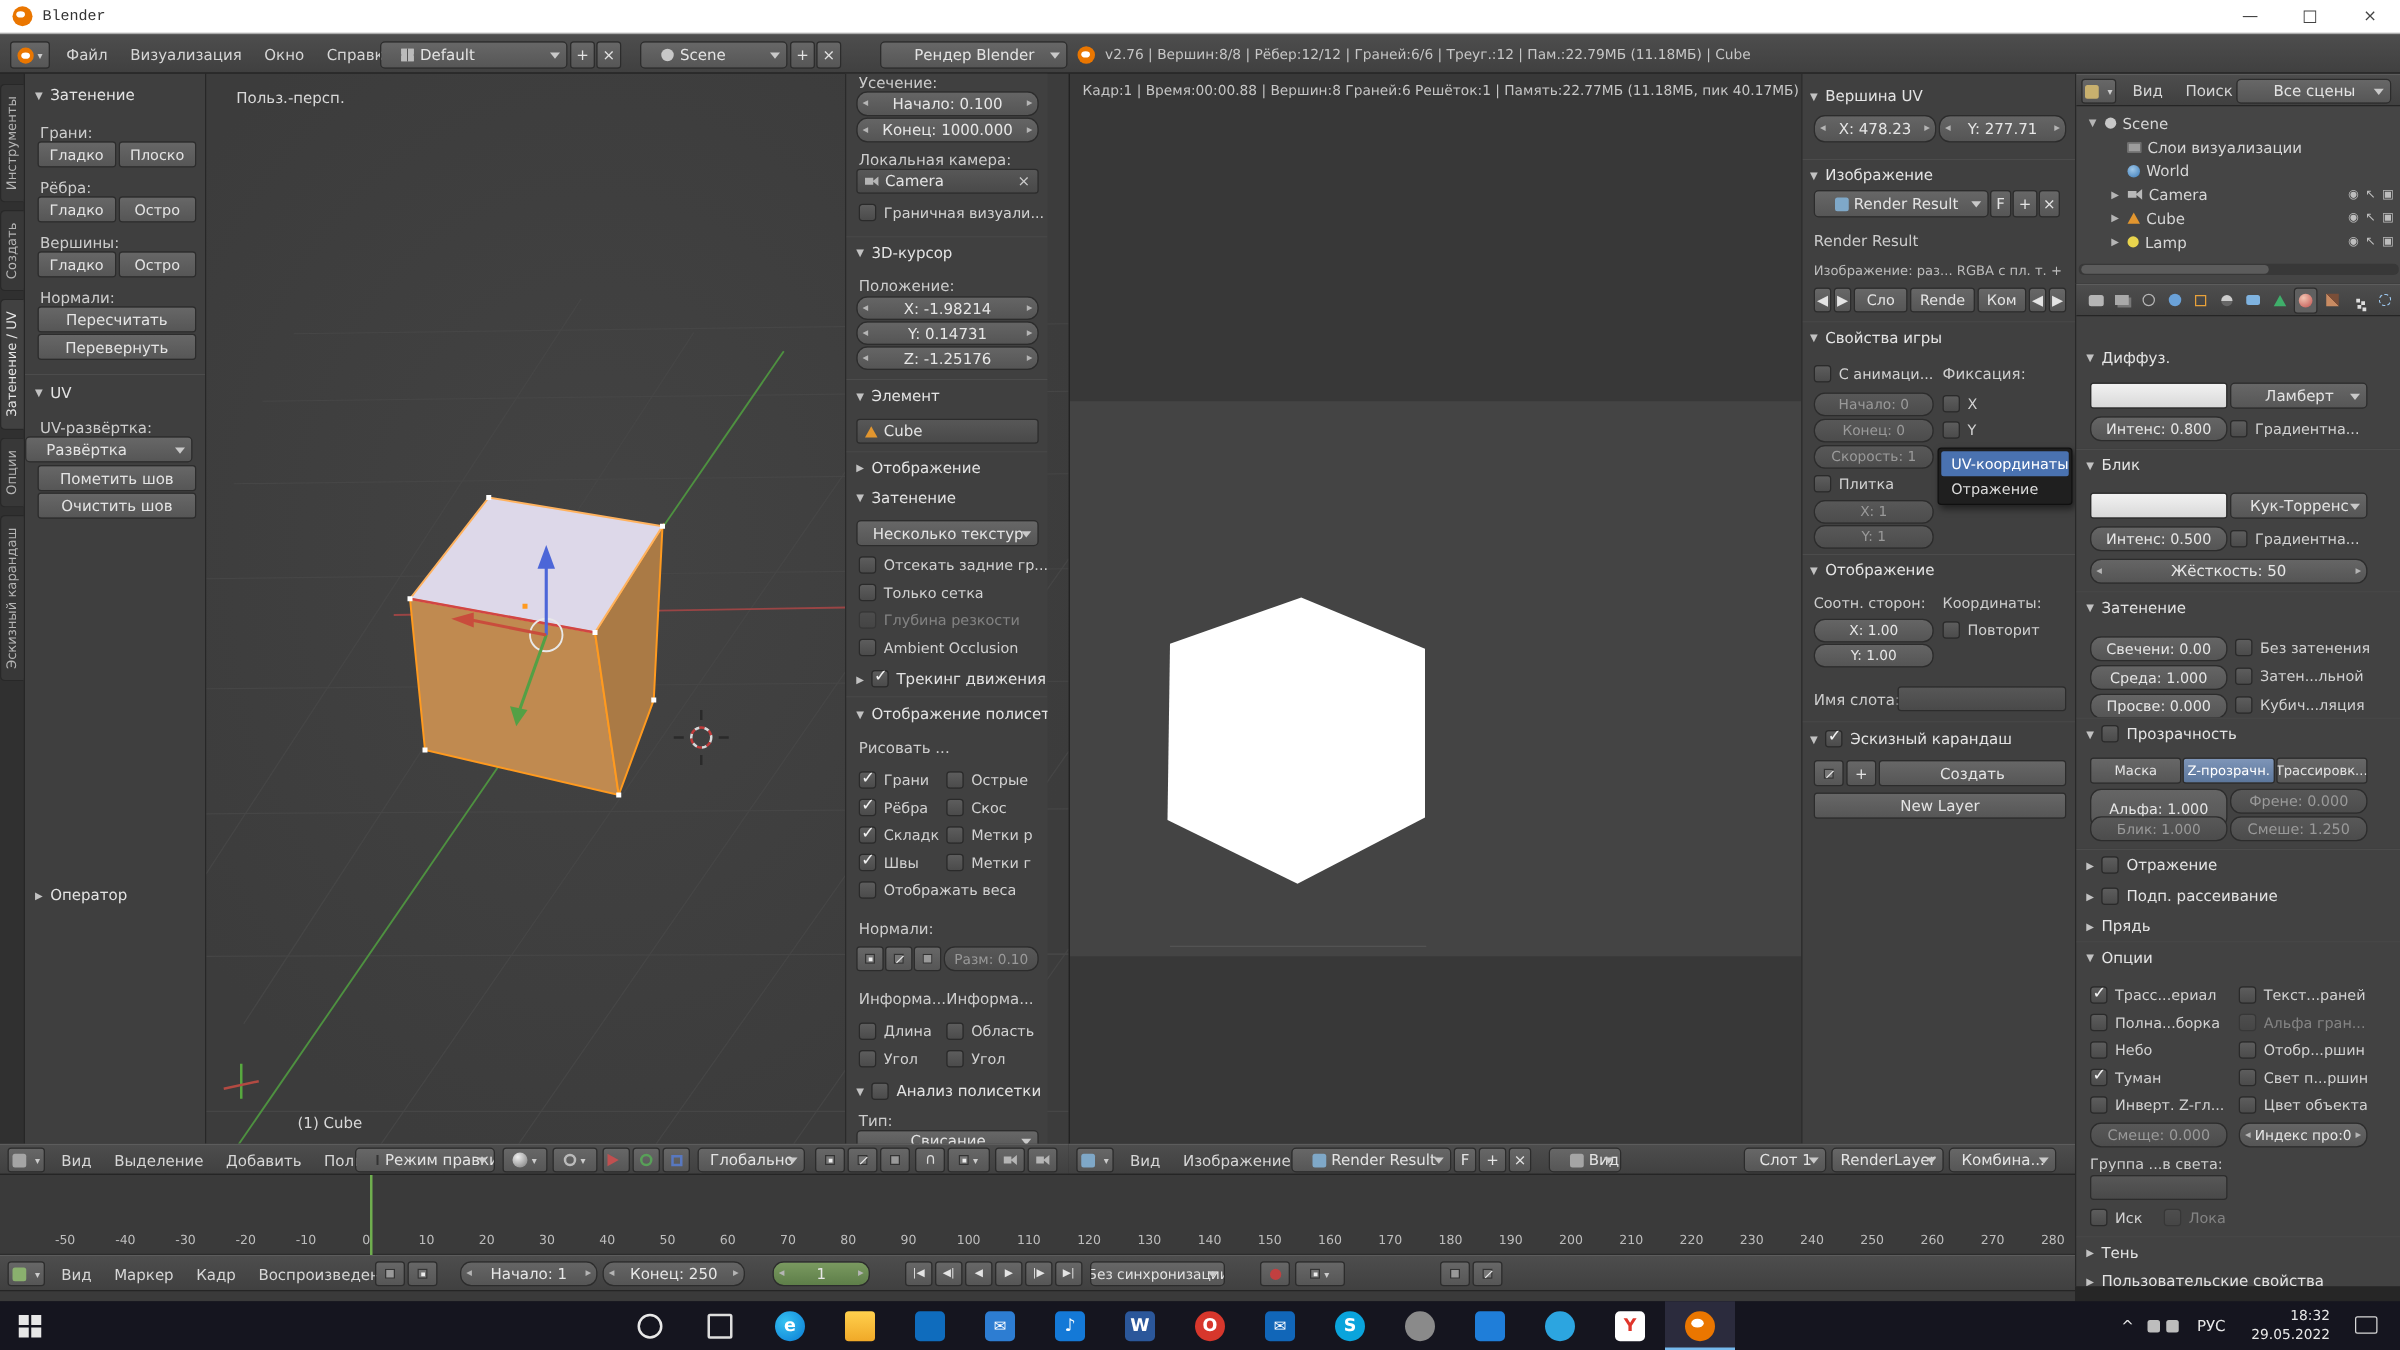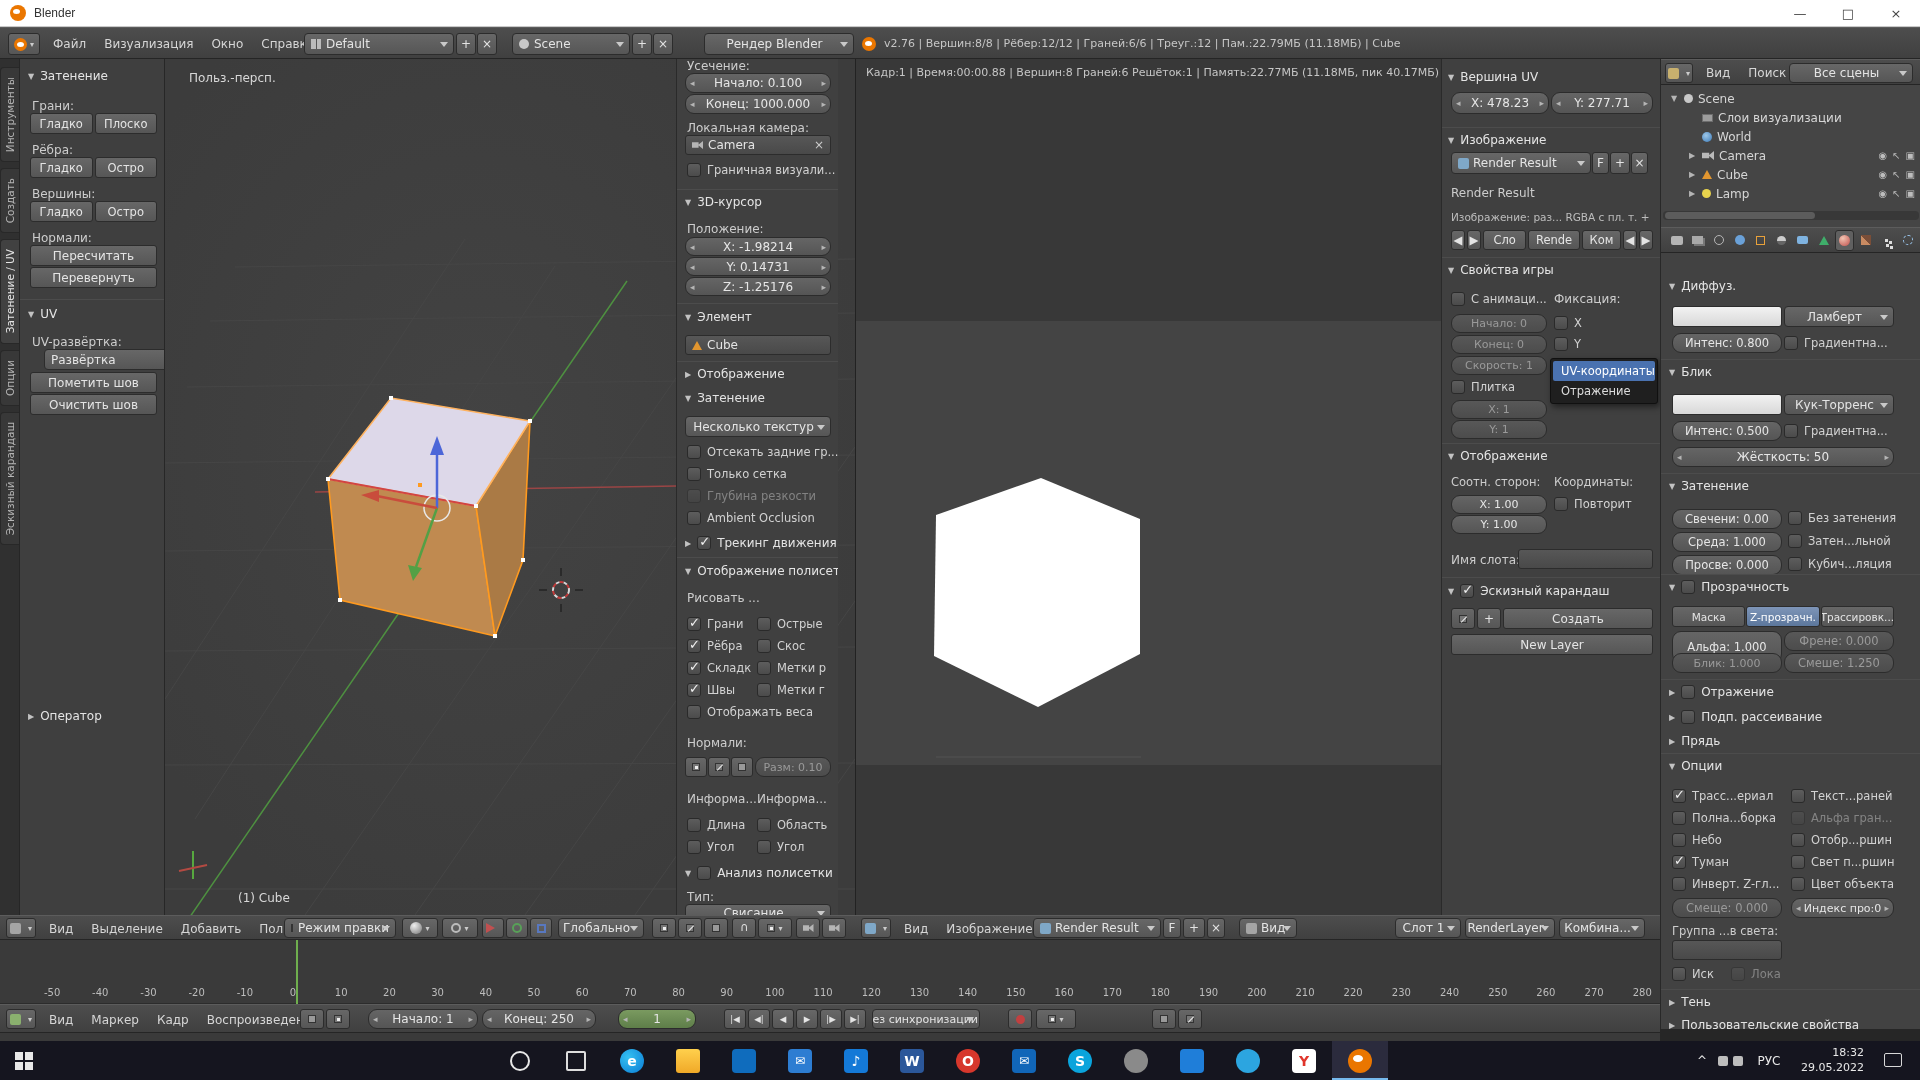--- a/index.html
+++ b/index.html
@@ -4,34 +4,34 @@
 <style>
 *{margin:0;padding:0;box-sizing:border-box}
 html,body{width:1920px;height:1080px;overflow:hidden}
 body{position:relative;background:#262626;font-family:"DejaVu Sans",sans-serif}
 .rg{position:absolute}
 .abs{position:absolute}
 
 #titlebar{left:0;top:0;width:1920px;height:27px;background:#ffffff;border-bottom:1px solid #c9c9c9;display:flex;align-items:center}
 .blogo{position:relative;width:16px;height:16px;border-radius:50%;background:#ea7600;margin:0 8px 0 10px;flex:none}
 .blogo::after{content:"";position:absolute;left:3px;top:4px;width:7px;height:5px;border-radius:50%;background:#fff}
-#titlebar .t{font-size:12px;color:#333;font-family:Liberation Sans, sans-serif}
+#titlebar .t{font-size:12px;color:#333;font-family:Liberation Mono, monospace}
 #titlebar .sp{flex:1}
 .wbtn{width:48px;height:27px;display:flex;align-items:center;justify-content:center;font-size:13px;color:#444}
 
 .ebar{background:linear-gradient(#4d4d4d,#404040);border-top:1px solid #5c5c5c;border-bottom:1px solid #252525}
 .menu{color:#d6d6d6;font-size:12px;padding:0 9px;white-space:nowrap}
 .mflex{position:absolute;display:flex;align-items:center}
 .btn{position:absolute;background:linear-gradient(#676767,#565656);border:1px solid #2c2c2c;border-radius:3px;color:#e4e4e4;font-size:12px;display:flex;align-items:center;justify-content:center;white-space:nowrap;overflow:hidden}
 .btn.dark{background:linear-gradient(#575757,#494949)}
 .sbtn{background:linear-gradient(#676767,#565656);border:1px solid #2c2c2c;border-radius:3px;color:#e4e4e4;font-size:11.5px;display:flex;align-items:center;justify-content:center;white-space:nowrap;overflow:hidden}
 .sbtn.sel{background:linear-gradient(#7e95b8,#5c779c);color:#fff}
 .pair{position:absolute;display:flex;gap:2px}
 .pair .sbtn{flex:1}
-.drop{justify-content:flex-start;padding:0 15px 0 6px;border-radius:4px}
+.drop{justify-content:flex-start;padding:0 15px 0 16px;border-radius:4px}
 .drop.ctr{justify-content:center}
 .drop::after{content:"";position:absolute;right:5px;top:50%;margin-top:-2px;border:4px solid transparent;border-top:5px solid #c9c9c9}
 .num{position:absolute;background:linear-gradient(#656565,#555555);border:1px solid #2c2c2c;border-radius:9px;color:#e6e6e6;font-size:12px;display:flex;align-items:center;justify-content:center;white-space:nowrap;overflow:hidden}
 .num.arrows::before{content:"◂";position:absolute;left:4px;color:#b5b5b5;font-size:9px}
 .num.arrows::after{content:"▸";position:absolute;right:4px;color:#b5b5b5;font-size:9px}
 .snum{background:linear-gradient(#656565,#555555);border:1px solid #2c2c2c;border-radius:9px;color:#e6e6e6;font-size:11.5px;display:flex;align-items:center;justify-content:center;white-space:nowrap;overflow:hidden}
 .gray{color:#9a9a9a !important;background:linear-gradient(#585858,#4c4c4c)}
 .grayed{opacity:.45}
 .cbx{width:14px;height:14px;flex:none;background:linear-gradient(#5d5d5d,#4b4b4b);border:1px solid #2a2a2a;border-radius:3px;position:relative}
 .cbx.checked::after{content:"✓";position:absolute;left:1px;top:-3px;font-size:13px;color:#f2f2f2}
@@ -236,21 +236,21 @@
   <div class="pair" style="left:10px;top:142px;width:127px;height:21px">
     <div class="sbtn">Гладко</div>
       <div class="sbtn">Остро</div>
   </div>
   <span class="albl" style="left:12px;top:172px">Нормали:</span>
   <div class="btn" style="left:10px;top:186px;width:127px;height:21px">Пересчитать</div>
   <div class="btn" style="left:10px;top:208px;width:127px;height:21px">Перевернуть</div>
   <div class="sep" style="left:0;top:240px;width:145px"></div>
   <div class="phdr" style="left:8px;top:248px">UV</div>
   <span class="albl" style="left:12px;top:276px">UV-развёртка:</span>
-  <div class="btn drop" style="left:24px;top:290px;width:134px;height:21px">
+  <div class="btn drop" style="left:0;top:290px;width:134px;height:21px">
       <span>Развёртка</span>
     </div>
   <div class="btn" style="left:10px;top:313px;width:127px;height:21px">Пометить шов</div>
   <div class="btn" style="left:10px;top:335px;width:127px;height:21px">Очистить шов</div>
   <div class="phdr closed" style="left:8px;top:650px">Оператор</div>
 </div>
 
 <div id="viewport" class="rg">
   <svg width="690" height="856" viewBox="0 0 690 856" style="position:absolute;left:0;top:0">
     <g stroke="#464646" stroke-width="1">

